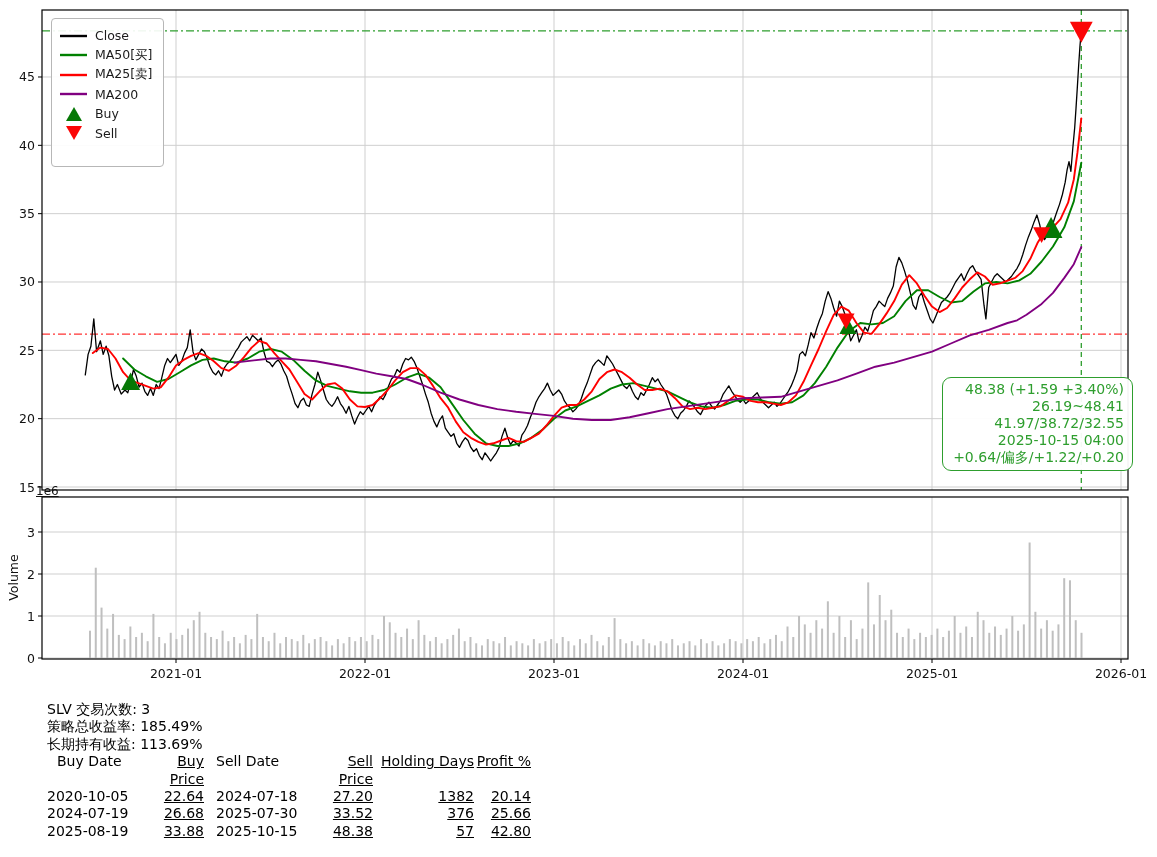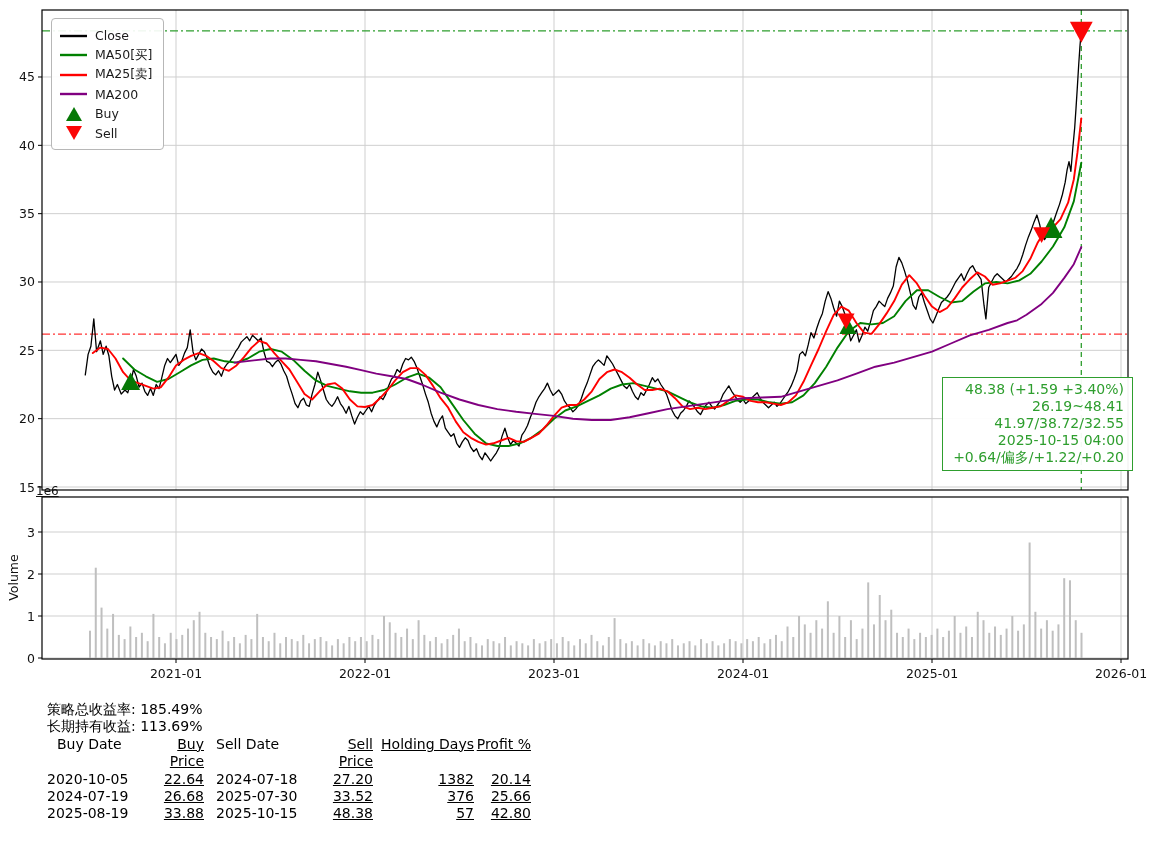--- a/index.html
+++ b/index.html
@@ -1,24 +1,24 @@
 <!DOCTYPE html>
 <html><head>
 <meta charset="utf-8">
 <style>
   html,body{margin:0;padding:0;background:#fff;}
   .fig{position:relative;width:1157px;height:857px;background:#fff;
        font-family:"DejaVu Sans","Liberation Sans",sans-serif;color:#111;overflow:hidden;}
   svg text{font-family:"DejaVu Sans","Liberation Sans",sans-serif;font-size:12.5px;fill:#111;}
   .legend{position:absolute;left:51px;top:18px;background:rgba(255,255,255,.92);
-          border:1px solid #b7b7b7;border-radius:4px;padding:7px 10px 6px 8px;z-index:3;}
+          border:1px solid #b7b7b7;border-radius:4px;padding:7px 10px 23px 8px;z-index:3;}
   .legend-item{display:flex;align-items:center;height:19.5px;white-space:nowrap;}
   .legend-swatch{width:27px;margin-right:8px;flex:0 0 27px;display:flex;align-items:center;justify-content:center;}
   .legend-label{font-size:12.5px;color:#1a1a1a;}
-  .anno{position:absolute;right:24px;top:377px;text-align:right;border-radius:0;
+  .anno{position:absolute;right:24px;top:377px;text-align:right;border-radius:9px;
         background:rgba(255,255,255,.95);padding:3px 8px 4px 10px;z-index:3;line-height:17px;font-size:14px;}
   .stats{position:absolute;left:47px;top:701px;font-size:14px;line-height:17.4px;color:#000;}
   .trade-grid{display:grid;grid-template-columns:106px 51px 12px 100px 57px 101px 57px;line-height:17.4px;}
   .tg-l{text-align:left;} .tg-r{text-align:right;text-decoration:underline;}
   .vol-label{position:absolute;left:-27px;top:570px;transform:rotate(-90deg);transform-origin:center;
              width:80px;text-align:center;font-size:12.5px;color:#111;}
   .offset-label{position:absolute;left:36px;top:484px;font-size:12px;color:#111;text-decoration:underline;}
 </style>
 </head>
 <body>
@@ -328,20 +328,21 @@
       <div>26.19~48.41</div>
       <div>41.97/38.72/32.55</div>
       <div>2025-10-15 04:00</div>
       <div>+0.64/偏多/+1.22/+0.20</div>
     </div>
 
   <div class="vol-label">Volume</div>
   <div class="offset-label">1e6</div>
 
   <div class="stats">
+    <div>SLV 交易次数: 3</div>
     <div>策略总收益率: 185.49%</div>
     <div>长期持有收益: 113.69%</div>
     <div class="trade-grid" id="trade-grid">
         <div class="tg-l" style="padding-left: 10px;">Buy Date</div>
         <div class="tg-r">Buy Price</div>
         <div class="tg-sp"></div>
         <div class="tg-l">Sell Date</div>
         <div class="tg-r">Sell Price</div>
         <div class="tg-r">Holding Days</div>
         <div class="tg-r">Profit %</div>

